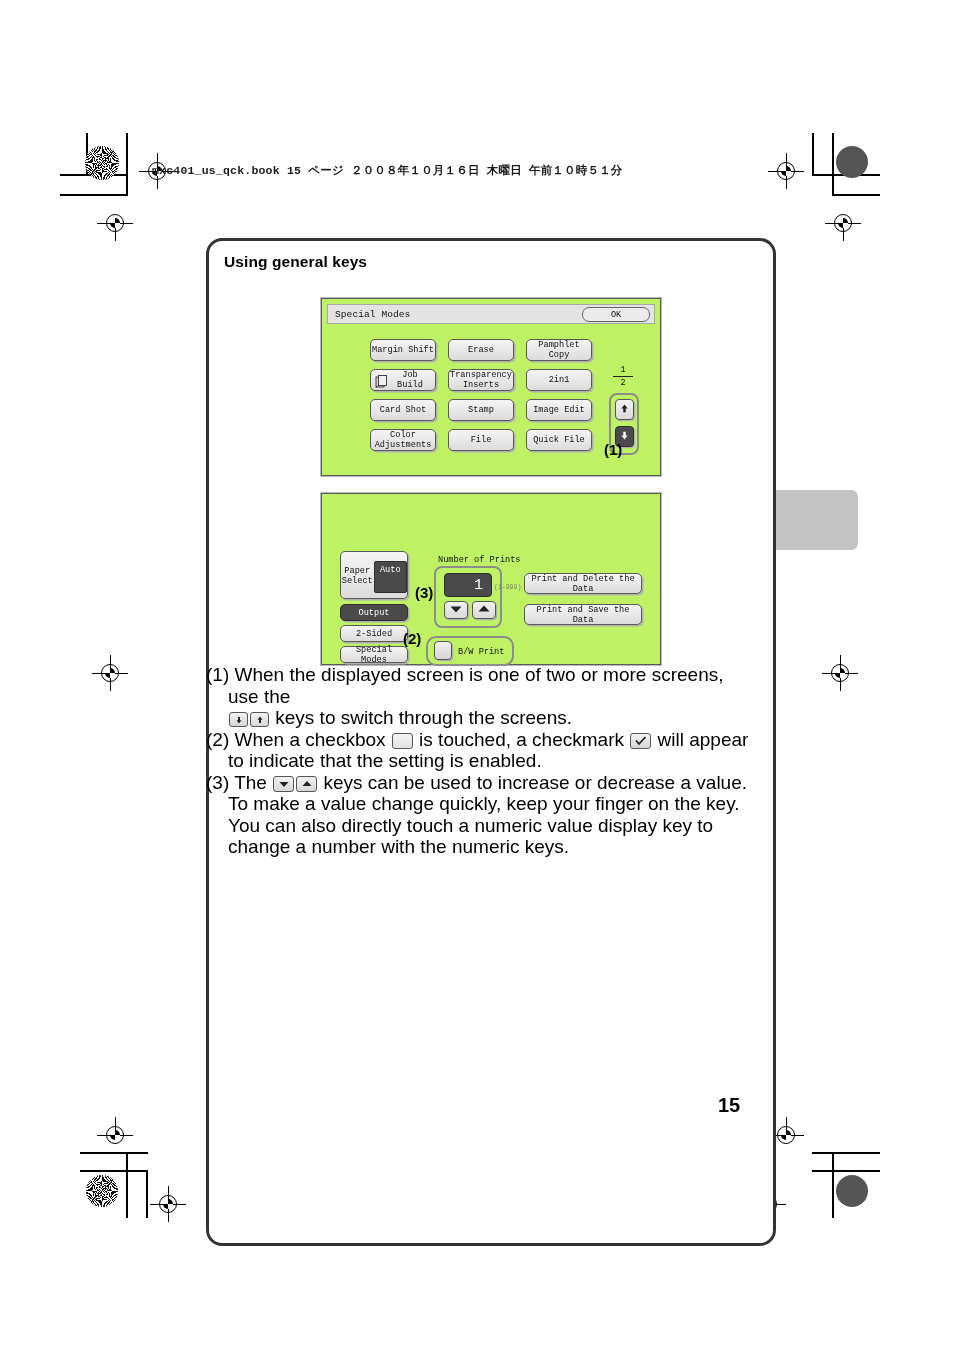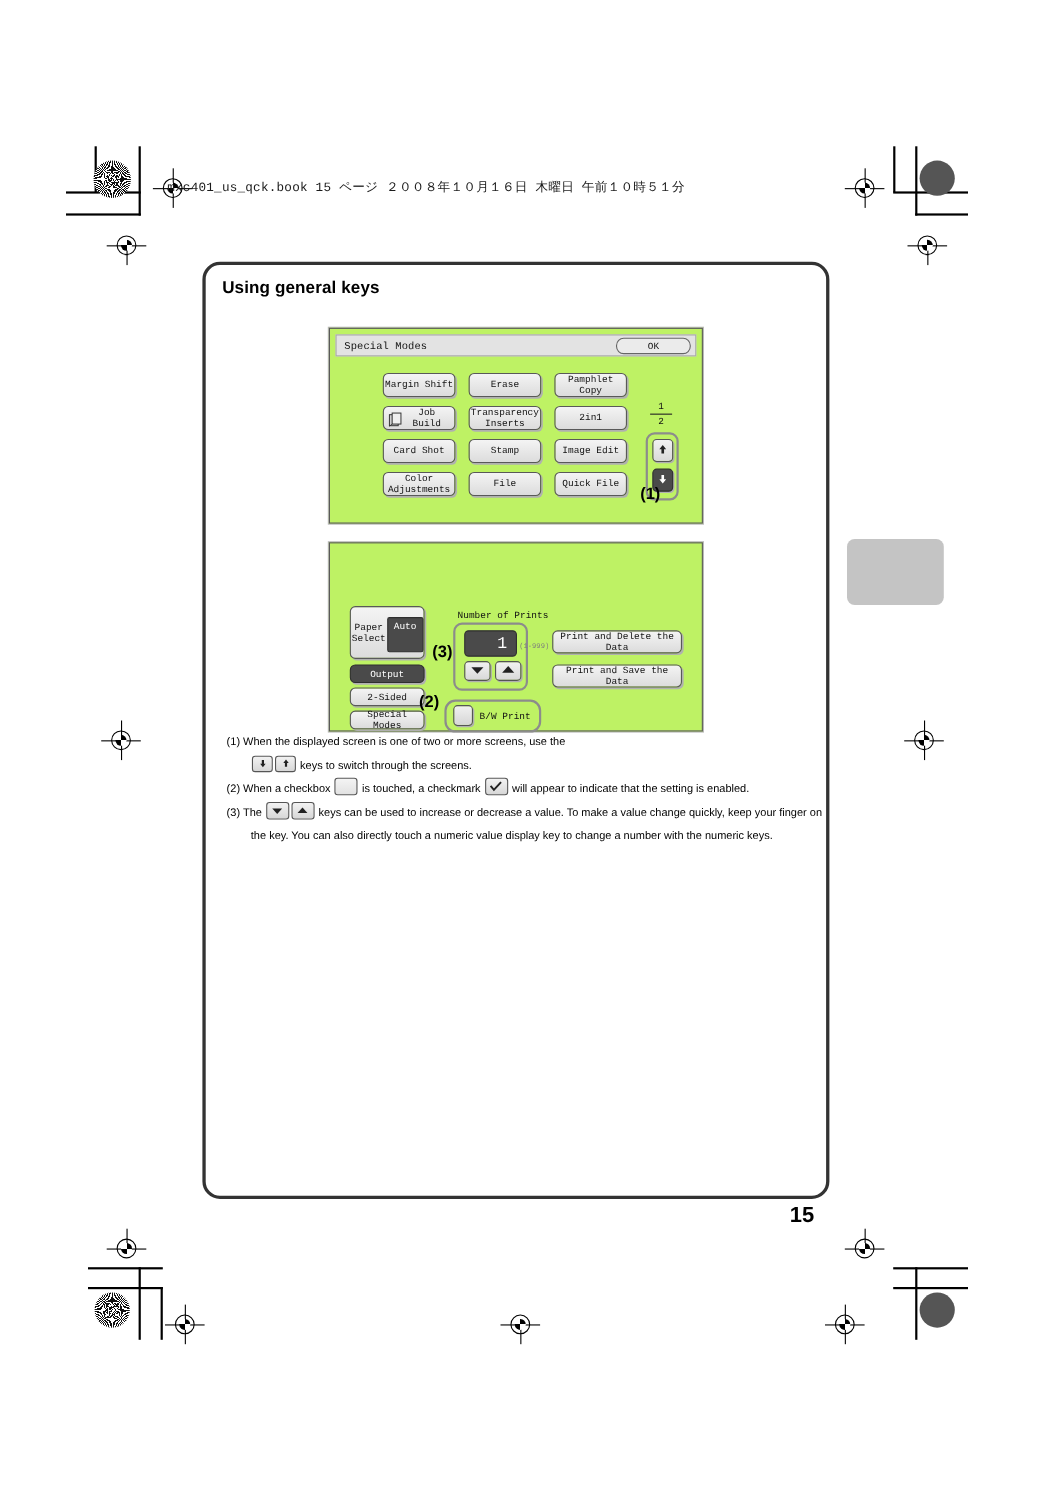--- a/index.html
+++ b/index.html
@@ -41,35 +41,36 @@
 
   
   .bookline {
     position: absolute;
     left: 152px; top: 163px;
     font-family: "Liberation Mono", monospace;
     font-size: 11.5px;
     color: #1a1a1a;
     letter-spacing: 0.2px;
     white-space: nowrap;
+    font-weight: bold;
   }
 
   
   .chapter-tab {
     position: absolute; left: 770px; top: 490px;
     width: 88px; height: 60px;
     background: #c4c4c4;
     border-radius: 7px;
   }
 
   
   .frame {
     position: absolute;
-    left: 184px; top: 238px;
-    width: 570px; height: 852px;
+    left: 206px; top: 238px;
+    width: 570px; height: 1008px;
     border: 3px solid #333333;
     border-radius: 16px;
     background: #fff;
     padding-left: 36px;
   }
 
   .frame-title {
     position: absolute; left: 15px; top: 12px;
     font-size: 15.5px; font-weight: bold; color: #000;
     letter-spacing: 0.1px;
@@ -199,21 +200,21 @@
     border: 1.3px solid #555;
     border-radius: 4px;
     box-shadow: 1.2px 1.2px 0 #b0b0b0;
   }
 
   
   .body-text {
     position: absolute;
     left: 206px; top: 664px;
     width: 546px;
-    font-size: 10px;
+    font-size: 19px;
     line-height: 21.5px;
     color: #000;
   }
   .body-text p { margin: 0; text-indent: -22px; padding-left: 22px; }
   .inline-key {
     display: inline-block;
     width: 19px; height: 15px;
     vertical-align: -3px;
     background: linear-gradient(#f2f2f2, #d7d7d7);
     border: 1.2px solid #555;

